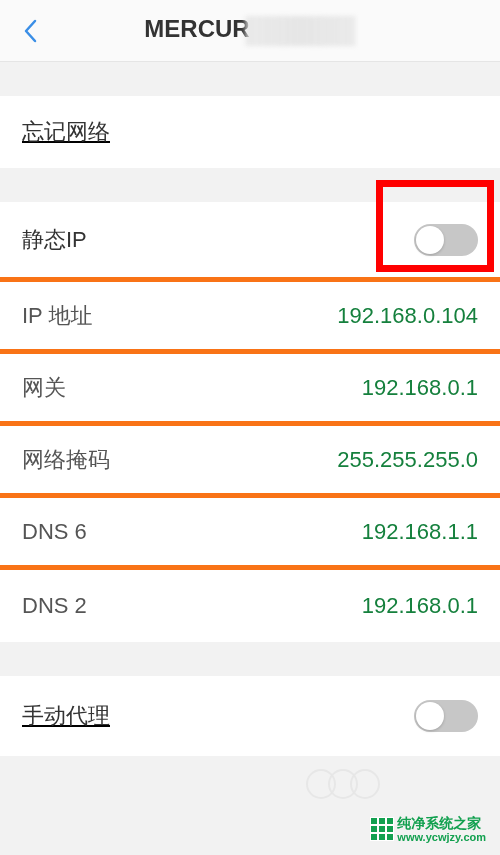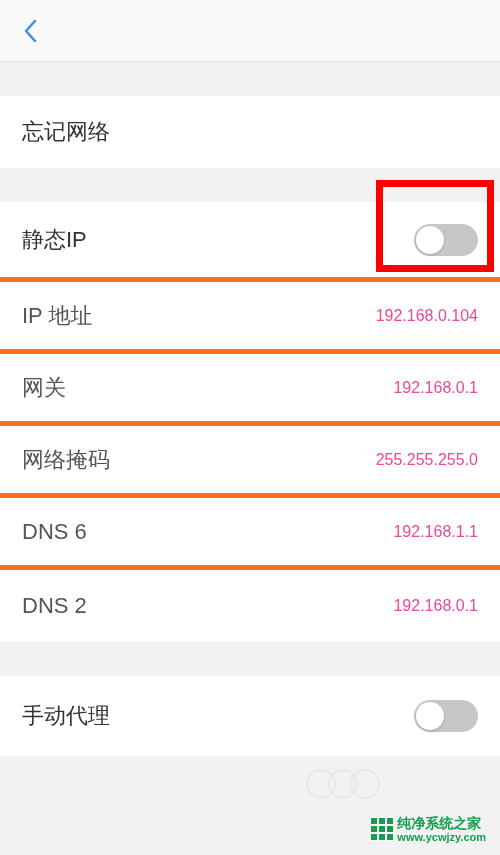--- a/index.html
+++ b/index.html
@@ -68,31 +68,32 @@
       justify-content: space-between;
       padding: 0 22px;
       border-bottom: 5px solid #f97316;
     }
     .row.tall {
       min-height: 80px;
     }
     .row.single {
       border-top: none;
       border-bottom: none;
+      text-decoration: underline;
     }
     .row .label {
       font-size: 22px;
       color: #555;
     }
     .row .label.dark {
       color: #333;
     }
     .row .value {
-      font-size: 16px;
-      color: #ec4899;
+      font-size: 22px;
+      color: #15803d;
     }
     .toggle {
       width: 64px;
       height: 32px;
       background: #c7c7c7;
       border-radius: 16px;
       position: relative;
       cursor: pointer;
     }
     .toggle .knob {
@@ -172,20 +173,23 @@
   </style>
 </head>
 <body>
 
 <div class="header">
   <div class="back-btn">
     <svg viewBox="0 0 16 28">
       <polyline points="13,4 4,14 13,24" fill="none" stroke="#3a8ee6" stroke-width="2.5" stroke-linecap="round" stroke-linejoin="round"></polyline>
     </svg>
   </div>
+  <div class="title">
+    <span>MERCUR</span><span class="title-obscure"></span>
+  </div>
 </div>
 
 <div class="section-gap"></div>
 
 <div class="group">
   <div class="row single">
     <span class="label dark">忘记网络</span>
   </div>
 </div>
 

